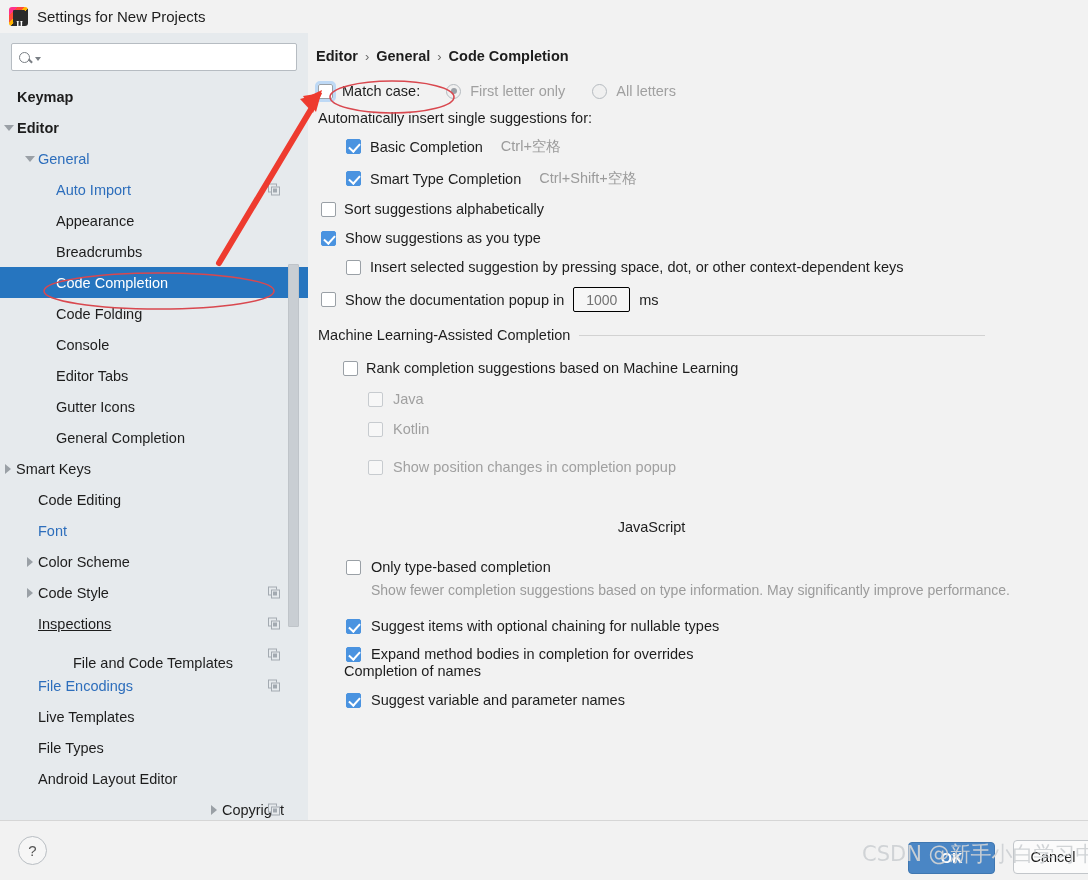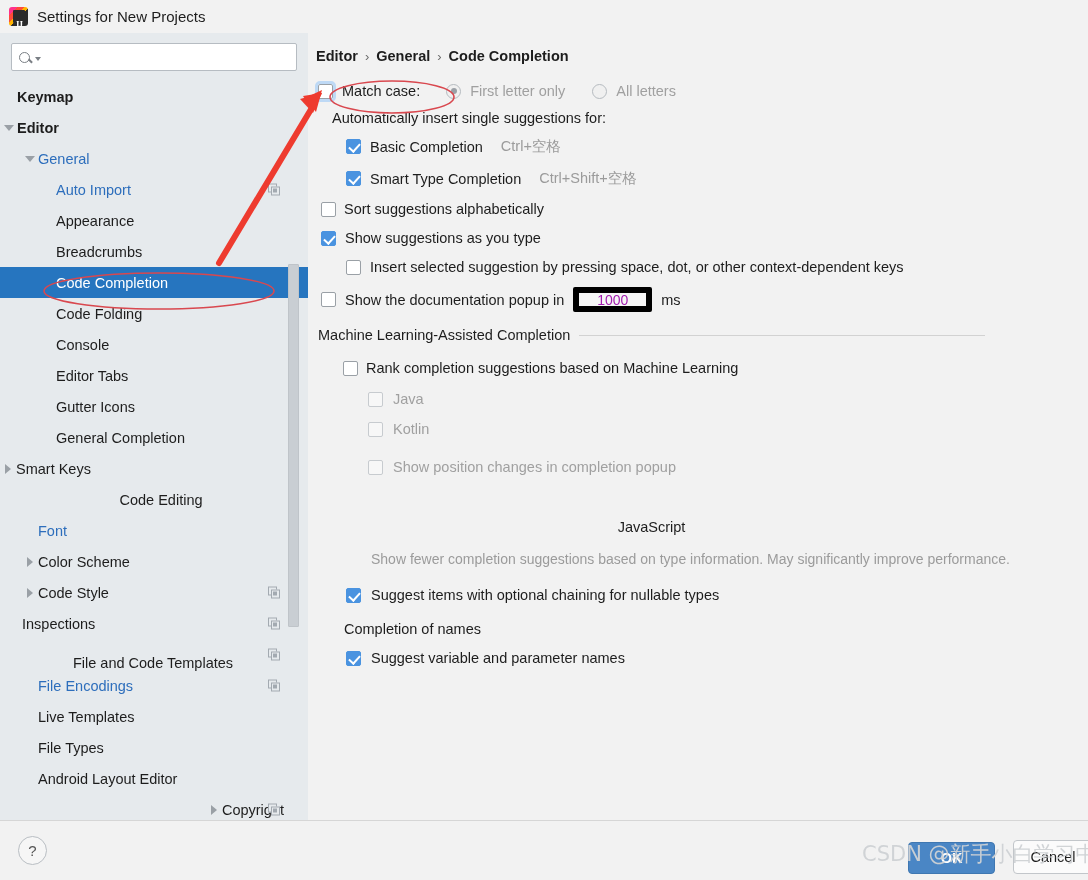--- a/index.html
+++ b/index.html
@@ -143,22 +143,22 @@
   .lbl.gray { color:#9b9b9b; }
   .lbl.desc { color:#9b9b9b; font-size:14px; }
 
   .sect {
     display:flex; align-items:center; gap:9px; margin:0;
   }
   .sect .st { font-size:14.5px; color:#1d1d1d; white-space:nowrap; }
   .sect .ln { flex:1; height:1px; background:#d2d2d2; }
 
   #ms-field {
-    width:79px; height:25px; border:6px solid #000000; background:#f6f6f6;
-    border-radius:2px; color:#a21caf; font-size:14px;
+    width:57px; height:25px; border:1px solid #000000; background:#f6f6f6;
+    border-radius:2px; color:#737373; font-size:14px;
     display:flex; align-items:center; justify-content:center;
   }
 
   
   #bottom {
     position:absolute; left:0; top:820px; width:1088px; height:60px;
     background:#f2f2f2; border-top:1px solid #d6d6d6;
   }
   #help-btn {
     position:absolute; left:18px; top:15px; width:29px; height:29px;
@@ -265,42 +265,42 @@
           <span class="tlabel">Gutter Icons</span>
         </div>
         <div class="trow" style="padding-left: 40px;">
           <span class="tw"></span>
           <span class="tlabel">General Completion</span>
         </div>
         <div class="trow" style="">
           <span class="tw right"></span>
           <span class="tlabel">Smart Keys</span>
         </div>
-        <div class="trow" style="padding-left: 22px; justify-content: center;">
+        <div class="trow" style="padding-left: 22px;">
           <span class="tw"></span>
           <span class="tlabel">Code Editing</span>
         </div>
         <div class="trow" style="padding-left: 22px;">
           <span class="tw"></span>
           <span class="tlabel link">Font</span>
         </div>
         <div class="trow" style="padding-left: 22px;">
           <span class="tw right"></span>
           <span class="tlabel">Color Scheme</span>
         </div>
         <div class="trow" style="padding-left: 22px;">
           <span class="tw right"></span>
           <span class="tlabel">Code Style</span>
           <span class="copyic">
             <i class="b1"></i>
             <i class="b2"></i>
             <i class="b3"></i>
           </span>
         </div>
-        <div class="trow" style="padding-left: 6px;">
+        <div class="trow" style="padding-left: 22px; text-decoration: underline;">
           <span class="tw"></span>
           <span class="tlabel">Inspections</span>
           <span class="copyic">
             <i class="b1"></i>
             <i class="b2"></i>
             <i class="b3"></i>
           </span>
         </div>
         <div class="trow" style="padding-left: 22px; flex-direction: column;">
           <span class="tw"></span>
@@ -359,21 +359,21 @@
       <span class="cb focus" id="mc-cb"></span>
       <span class="lbl">Match case:</span>
       <span style="width:8px"></span>
       <span class="rb on"></span>
       <span class="lbl dim">First letter only</span>
       <span style="width:9px"></span>
       <span class="rb"></span>
       <span class="lbl dim">All letters</span>
     </div>
 
-    <div class="lbl" style="margin:11px 0 0 16px;">Automatically insert single suggestions for:</div>
+    <div class="lbl" style="margin:11px 0 0 2px;">Automatically insert single suggestions for:</div>
 
     <div class="row" style="margin:11px 0 0 30px; gap:9px;">
       <span class="cb on"></span>
       <span class="lbl">Basic Completion</span>
       <span class="lbl gray" style="margin-left:9px">Ctrl+空格</span>
     </div>
 
     <div class="row" style="margin:13px 0 0 30px; gap:9px;">
       <span class="cb on"></span>
       <span class="lbl">Smart Type Completion</span>
@@ -425,30 +425,38 @@
     <div class="row" style="margin:22px 0 0 52px; gap:10px;">
       <span class="cb dis"></span>
       <span class="lbl dim">Show position changes in completion popup</span>
     </div>
 
     <div class="sect" style="margin:44px 0 0 2px; width:667px;flex-direction:column;">
       <span class="st">JavaScript</span>
       <span class="ln"></span>
     </div>
 
+    <div class="row" style="margin:15px 0 0 30px; gap:10px;">
+      <span class="cb"></span>
+      <span class="lbl">Only type-based completion</span>
+    </div>
 
     <div class="lbl desc" style="margin:5px 0 0 55px; width:480px; line-height:1.5;">Show fewer completion suggestions based on type information. May significantly improve performance.</div>
 
     <div class="row" style="margin:17px 0 0 30px; gap:10px;">
       <span class="cb on"></span>
       <span class="lbl">Suggest items with optional chaining for nullable types</span>
     </div>
 
-
-    <div class="lbl" style="margin:18px 0 0 28px;">Completion of names</div>
+    <div class="row" style="margin:12px 0 0 30px; gap:10px;">
+      <span class="cb on"></span>
+      <span class="lbl">Expand method bodies in completion for overrides</span>
+    </div>
+
+    <div class="lbl" style="margin:1px 0 0 28px;">Completion of names</div>
 
     <div class="row" style="margin:13px 0 0 30px; gap:10px;">
       <span class="cb on"></span>
       <span class="lbl">Suggest variable and parameter names</span>
     </div>
 
   </div>
 </div>
 
 <div id="bottom">

